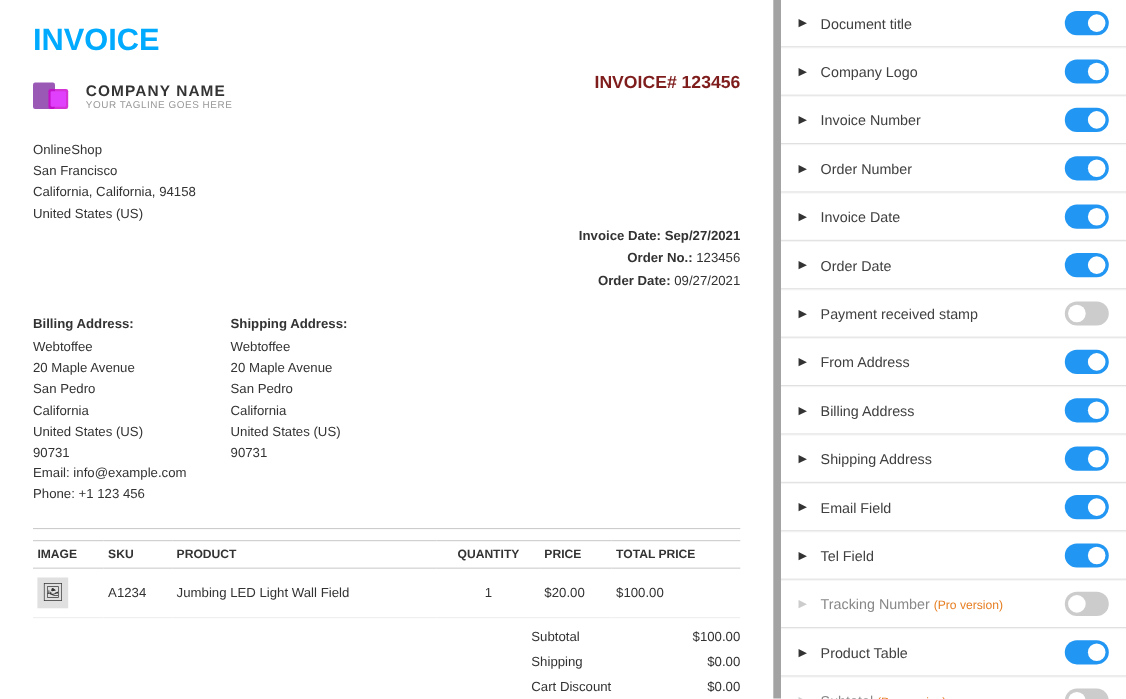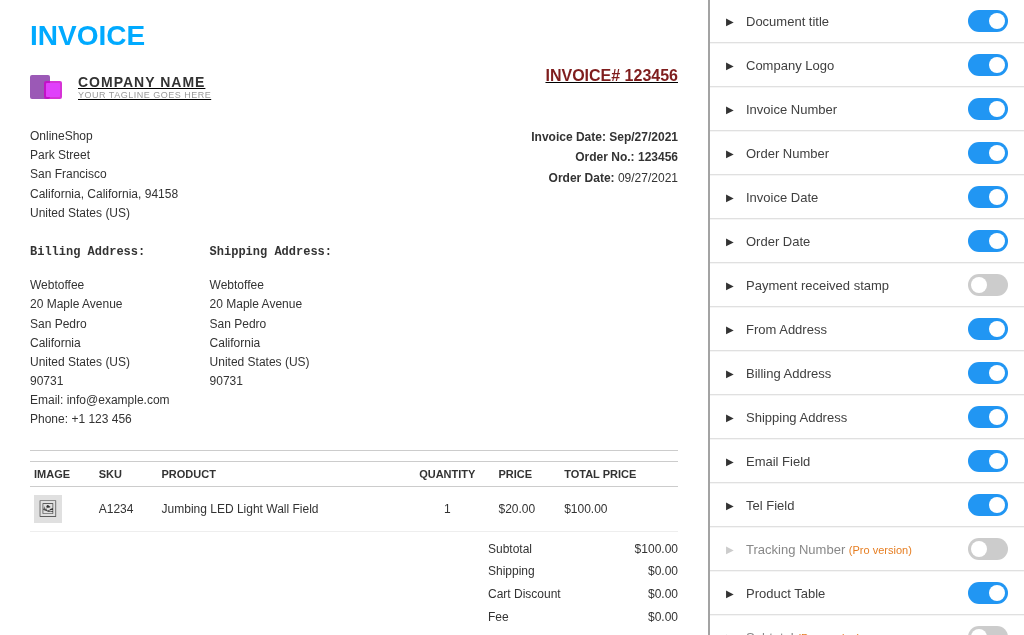--- a/index.html
+++ b/index.html
@@ -4,37 +4,36 @@
   <style>
     * { box-sizing: border-box; margin: 0; padding: 0; }
     body { font-family: Arial, sans-serif; font-size: 13px; background: #fff; display: flex; width: 1024px; height: 635px; overflow: hidden; }
 
     
     #invoice-panel {
       width: 710px;
       height: 635px;
       overflow-y: auto;
       padding: 20px 30px;
-      border-right: 2px solid #a3a3a3;
+      border-right: 7px solid #a3a3a3;
       flex-shrink: 0;
     }
 
     .invoice-title {
       color: #00aaff;
       font-size: 28px;
       font-weight: bold;
       margin-bottom: 15px;
     }
 
     .invoice-header {
       display: flex;
       justify-content: space-between;
       align-items: flex-start;
       margin-bottom: 20px;
-      text-decoration: underline;
     }
 
     .logo-block {
       display: flex;
       align-items: center;
       gap: 8px;
     }
 
     .logo-icon {
       width: 40px;
@@ -66,20 +65,21 @@
     .invoice-number {
       color: #7f1d1d;
       font-size: 16px;
       font-weight: bold;
     }
 
     .invoice-meta {
       display: flex;
       justify-content: space-between;
       margin-bottom: 20px;
+      flex-direction: column;
     }
 
     .from-address {
       font-size: 12px;
       line-height: 1.6;
       color: #333;
     }
 
     .invoice-dates {
       font-size: 12px;
@@ -99,22 +99,21 @@
     }
 
     .address-block {
       font-size: 12px;
       line-height: 1.6;
       color: #333;
     }
 
     .address-block strong {
       display: block;
-      margin-bottom: 14px;
-      font-family: Liberation Mono, monospace;
+      margin-bottom: 2px;
     }
 
     hr.divider {
       border: none;
       border-top: 1px solid #ccc;
       margin: 10px 0;
     }
 
     
     .product-table {
@@ -286,31 +285,30 @@
       </div>
     </div>
     <div class="invoice-number-block">
       <span class="invoice-number">INVOICE# 123456</span>
     </div>
   </div>
 
   <div class="invoice-meta">
     <div class="from-address">
       <div>OnlineShop</div>
-      <div>Park Street</div>
       <div>San Francisco</div>
       <div>California, California, 94158</div>
       <div>United States (US)</div>
     </div>
     <div class="invoice-dates">
       <div>
         <span>Invoice Date:</span> <span style="font-weight:bold;">Sep/27/2021</span>
       </div>
       <div>
-        <span>Order No.:</span> <span style="font-weight:bold;margin-top:42px;">123456</span>
+        <span>Order No.:</span> <span style="font-weight:normal;margin-top:42px;">123456</span>
       </div>
       <div>
         <span>Order Date:</span> <span style="font-weight:normal;margin-top:46px;">09/27/2021</span>
       </div>
     </div>
   </div>
 
   <div class="addresses-row">
     <div class="address-block">
       <strong>Billing Address:</strong>

